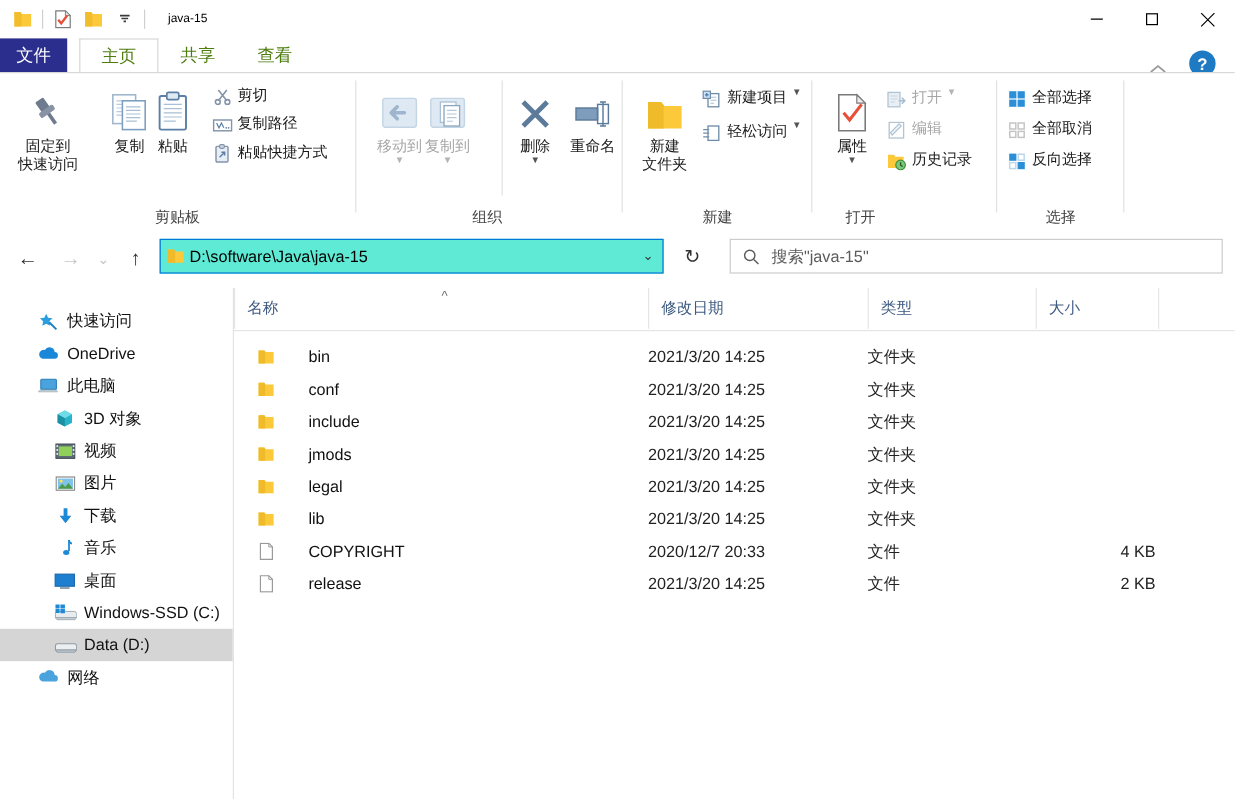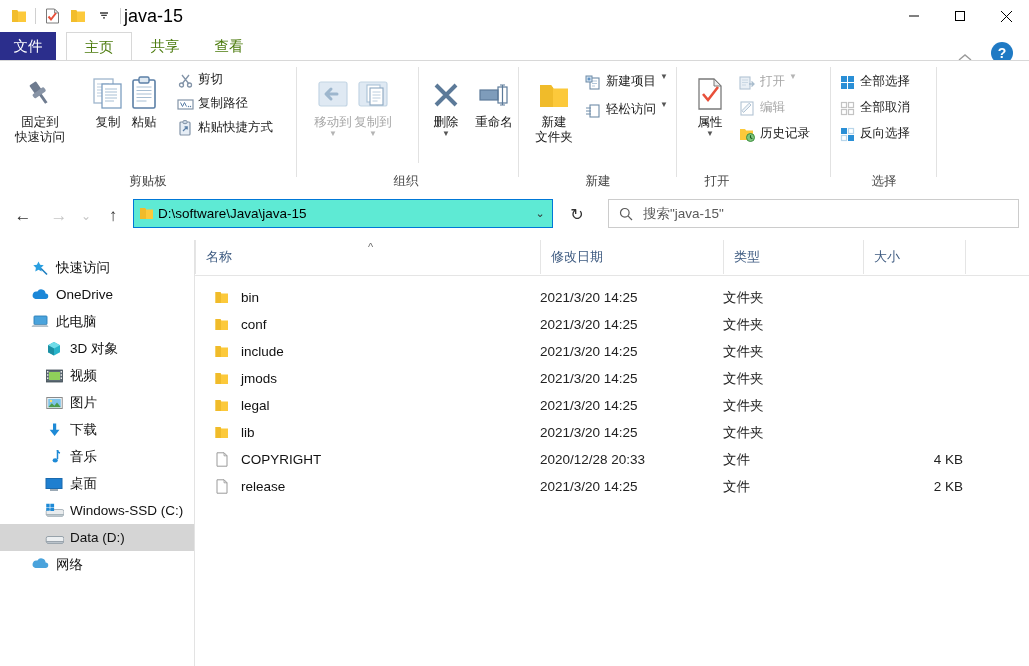--- a/index.html
+++ b/index.html
@@ -14,21 +14,21 @@
 
   
   .titlebar {
     position: absolute; left:0; top:0; width:1029px; height:32px;
     background:#ffffff; display:flex; align-items:center;
   }
   .qat { display:flex; align-items:center; padding-left:6px; gap:0px; }
   .qat-btn { width:26px; height:26px; display:flex; align-items:center; justify-content:center; }
   .vsep { width:1px; height:16px; background:#d0d0d0; margin:0 3px; }
   .title-text {
-    font-size:18px; color:#000; margin-left:0; line-height:32px;
+    font-size:10px; color:#000; margin-left:16px; line-height:32px;
     font-family:"Liberation Sans","DejaVu Sans",sans-serif;
   }
   .wincontrols { position:absolute; right:0; top:0; display:flex; height:32px; }
   .wc { width:46px; height:32px; display:flex; align-items:center; justify-content:center; }
 
   
   .tabrow {
     position:absolute; left:0; top:32px; width:1029px; height:28px;
     background:#ffffff;
   }
@@ -104,21 +104,21 @@
   .colheader { position:relative; height:35px; border-bottom:1px solid #e5e5e5; }
   .colh {
     position:absolute; top:0; height:34px; display:flex; align-items:center;
     font-size:13px; color:#3d5a80; padding-left:10px; box-sizing:border-box;
     border-left:1px solid #e5e5e5;
   }
   .colh:first-child { border-left:none; }
   .sortmark { position:absolute; left:173px; top:1px; font-size:11px; color:#6b6b6b; }
 
   .row { position:relative; height:27px; display:flex; align-items:center; font-size:13.5px; color:#111; }
-  .row .c-name { position:absolute; left:0; width:345px; display:flex; align-items:center; }
+  .row .c-name { position:absolute; left:0; width:345px; display:flex; align-items:center;gap:16px; }
   .row .c-name .ficon { width:22px; display:flex; align-items:center; justify-content:center; margin-left:16px; margin-right:8px; }
   .row .c-date { position:absolute; left:345px; width:195px; color:#222; }
   .row .c-type { position:absolute; left:528px; width:140px; color:#222; }
   .row .c-size { position:absolute; left:668px; width:100px; text-align:right; color:#222; }
 </style>
 </head>
 <body>
 
 <div class="window">
 
@@ -696,21 +696,21 @@
       <div class="row">
         <span class="c-name">
           <span class="ficon">
               <svg width="12" height="15" viewBox="0 0 12 15">
                 <path d="M1 0.8h7l3 3v10.4H1z" fill="#fff" stroke="#9a9a9a" stroke-width="1"></path>
                 <path d="M8 0.8l3 3H8z" fill="#f0f0f0" stroke="#9a9a9a" stroke-width="0.8"></path>
               </svg>
             </span>
           <span>COPYRIGHT</span>
         </span>
-        <span class="c-date">2020/12/28 20:33</span>
+        <span class="c-date">2020/12/7 20:33</span>
         <span class="c-type">文件</span>
         <span class="c-size">4 KB</span>
       </div>
 
       <div class="row">
         <span class="c-name">
           <span class="ficon">
               <svg width="12" height="15" viewBox="0 0 12 15">
                 <path d="M1 0.8h7l3 3v10.4H1z" fill="#fff" stroke="#9a9a9a" stroke-width="1"></path>
                 <path d="M8 0.8l3 3H8z" fill="#f0f0f0" stroke="#9a9a9a" stroke-width="0.8"></path>

